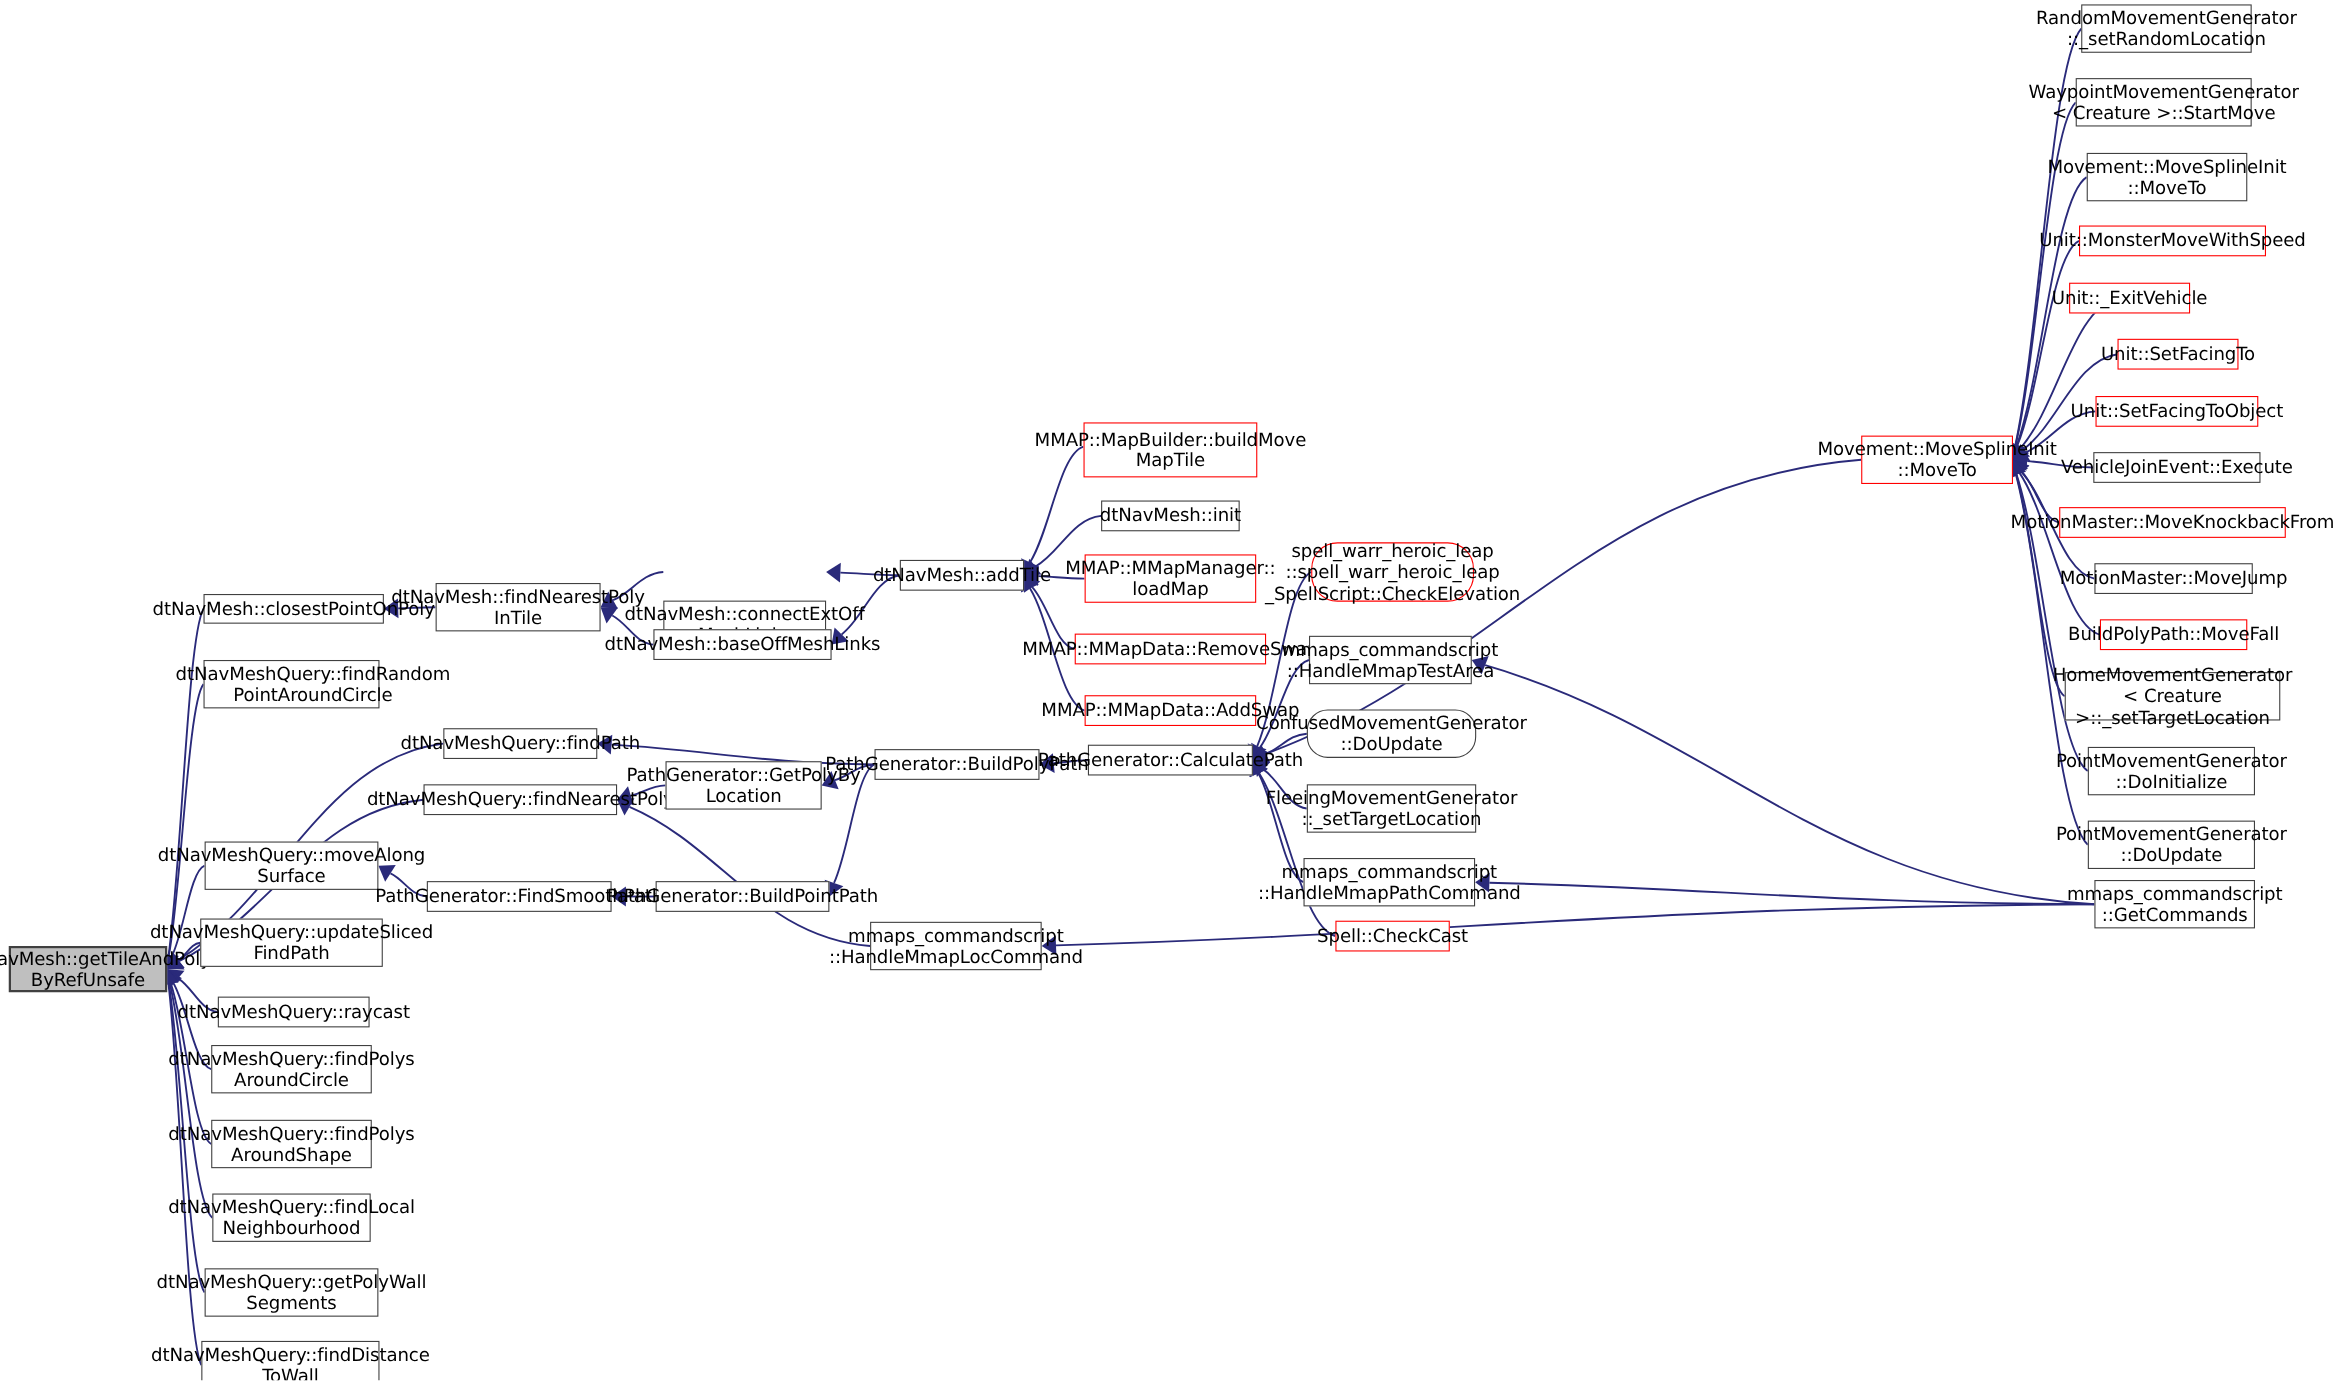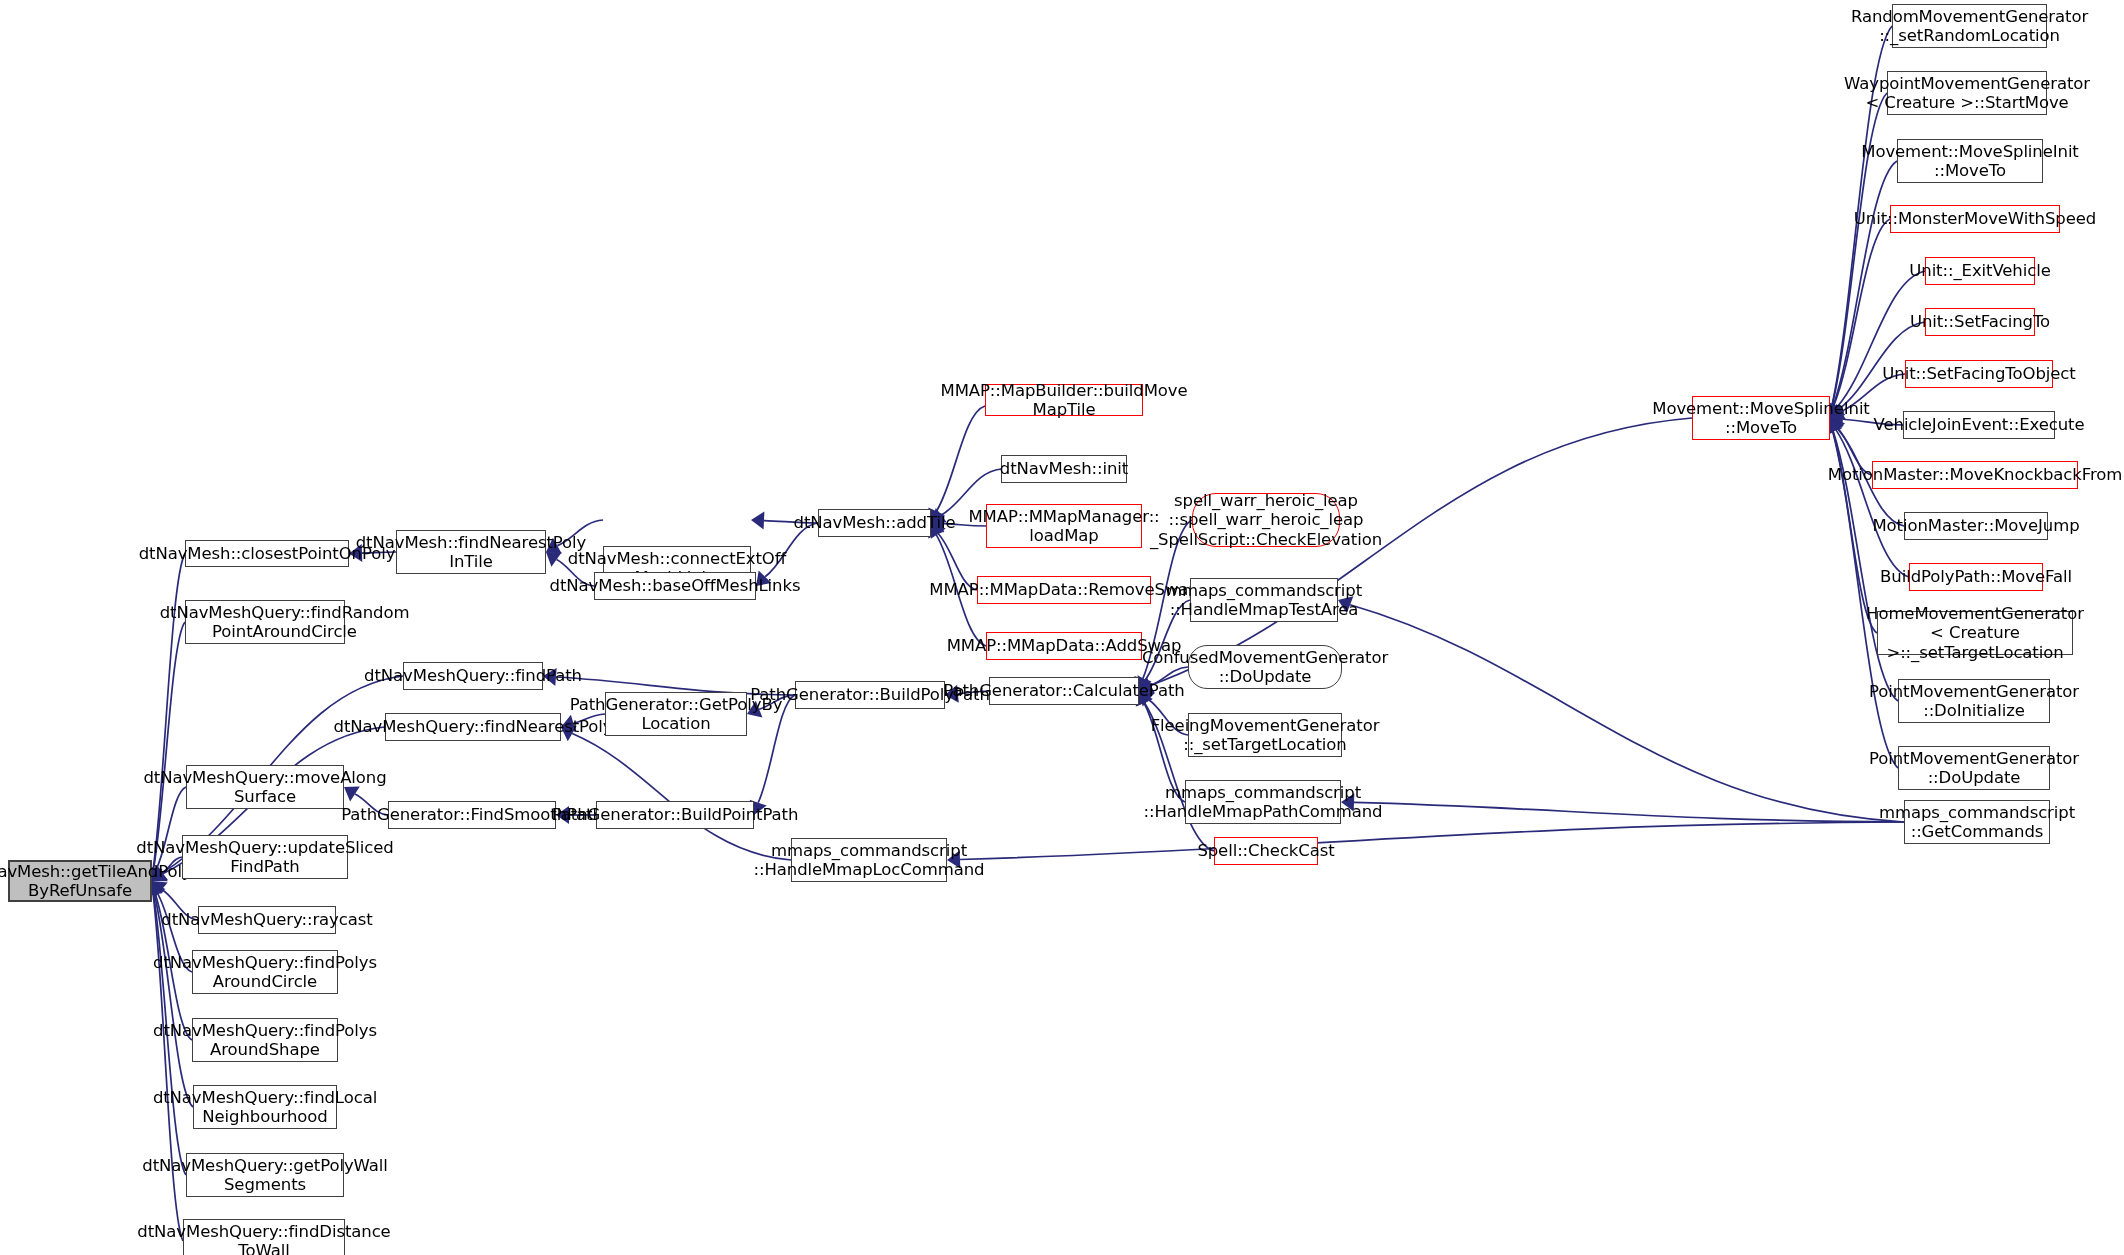--- a/index.html
+++ b/index.html
@@ -162,21 +162,21 @@
       <div class="node" style="left: 186px; top: 1153px; width: 158px; height: 44px;">dtNavMeshQuery::getPolyWall
 Segments</div>
       <div class="node" style="left: 183px; top: 1219px; width: 162px; height: 44px;">dtNavMeshQuery::findDistance
 ToWall</div>
       <div class="node" style="left: 396px; top: 530px; width: 150px; height: 44px;">dtNavMesh::findNearestPoly
 InTile</div>
       <div class="node" style="left: 603px; top: 498px; width: 148px; height: 44px; margin-top: 48px;">dtNavMesh::connectExtOff
 MeshLinks</div>
       <div class="node" style="left: 594px; top: 572px; width: 162px; height: 28px;">dtNavMesh::baseOffMeshLinks</div>
       <div class="node" style="left: 818px; top: 509px; width: 113px; height: 28px;">dtNavMesh::addTile</div>
-      <div class="node red" style="left: 985px; top: 384px; width: 158px; height: 32px;">MMAP::MapBuilder::buildMove
+      <div class="node red" style="left: 985px; top: 384px; width: 158px; height: 50px;">MMAP::MapBuilder::buildMove
 MapTile</div>
       <div class="node" style="left: 1001px; top: 455px; width: 126px; height: 28px;">dtNavMesh::init</div>
       <div class="node red" style="left: 986px; top: 504px; width: 156px; height: 44px;">MMAP::MMapManager::
 loadMap</div>
       <div class="node red" style="left: 977px; top: 576px; width: 174px; height: 28px;">MMAP::MMapData::RemoveSwap</div>
       <div class="node red" style="left: 986px; top: 632px; width: 156px; height: 28px;">MMAP::MMapData::AddSwap</div>
       <div class="node" style="left: 403px; top: 662px; width: 140px; height: 28px;">dtNavMeshQuery::findPath</div>
       <div class="node" style="left: 385px; top: 713px; width: 176px; height: 28px;">dtNavMeshQuery::findNearestPoly</div>
       <div class="node" style="left: 388px; top: 801px; width: 168px; height: 28px;">PathGenerator::FindSmoothPath</div>
       <div class="node" style="left: 605px; top: 692px; width: 142px; height: 44px;">PathGenerator::GetPolyBy
@@ -200,21 +200,21 @@
       <div class="node red" style="left: 1214px; top: 837px; width: 104px; height: 28px;">Spell::CheckCast</div>
       <div class="node red" style="left: 1692px; top: 396px; width: 138px; height: 44px;">Movement::MoveSplineInit
 ::MoveTo</div>
       <div class="node" style="left: 1892px; top: 4px; width: 155px; height: 44px;">RandomMovementGenerator
 ::_setRandomLocation</div>
       <div class="node" style="left: 1887px; top: 71px; width: 160px; height: 44px;">WaypointMovementGenerator
 &lt; Creature &gt;::StartMove</div>
       <div class="node" style="left: 1897px; top: 139px; width: 146px; height: 44px;">Movement::MoveSplineInit
 ::MoveTo</div>
       <div class="node red" style="left: 1890px; top: 205px; width: 170px; height: 28px;">Unit::MonsterMoveWithSpeed</div>
-      <div class="node red" style="left: 1925px; top: 257px; width: 110px; height: 28px;">Unit::_ExitVehicle</div>
+      <div class="node red" style="left: 1881px; top: 257px; width: 110px; height: 28px;">Unit::_ExitVehicle</div>
       <div class="node red" style="left: 1925px; top: 308px; width: 110px; height: 28px;">Unit::SetFacingTo</div>
       <div class="node red" style="left: 1905px; top: 360px; width: 148px; height: 28px;">Unit::SetFacingToObject</div>
       <div class="node" style="left: 1903px; top: 411px; width: 152px; height: 28px;">VehicleJoinEvent::Execute</div>
       <div class="node red" style="left: 1872px; top: 461px; width: 206px; height: 28px;">MotionMaster::MoveKnockbackFrom</div>
       <div class="node" style="left: 1904px; top: 512px; width: 144px; height: 28px;">MotionMaster::MoveJump</div>
       <div class="node red" style="left: 1909px; top: 563px; width: 134px; height: 28px;">BuildPolyPath::MoveFall</div>
       <div class="node" style="left: 1877px; top: 611px; width: 196px; height: 44px;">HomeMovementGenerator
 &lt; Creature &gt;::_setTargetLocation</div>
       <div class="node" style="left: 1898px; top: 679px; width: 152px; height: 44px;">PointMovementGenerator
 ::DoInitialize</div>

